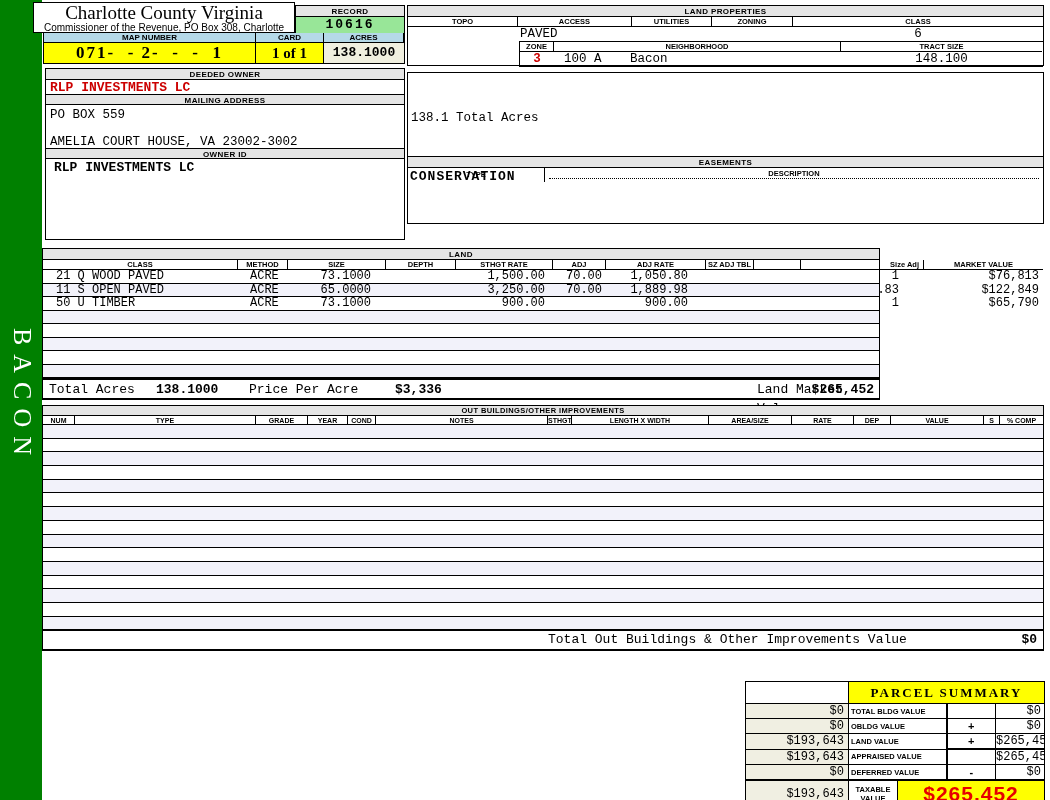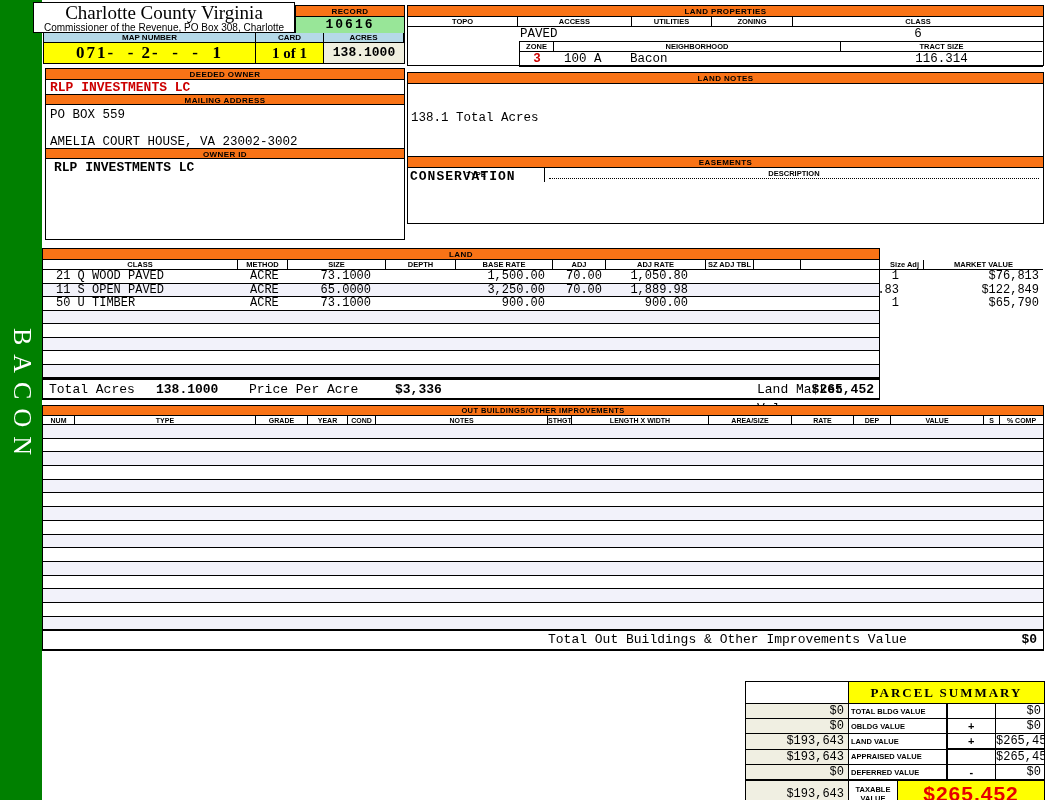--- a/index.html
+++ b/index.html
@@ -5,21 +5,21 @@
   * { box-sizing: border-box; margin: 0; padding: 0; }
   html,body { width:1050px; height:800px; background:#fff; overflow:hidden; }
   body { position:relative; font-family:"Liberation Sans", sans-serif; }
 
   .green-strip { position:absolute; left:0; top:0; width:42px; height:800px; background:#008000; }
   .bacon { position:absolute; top:328px; left:7px; writing-mode:vertical-rl;
            color:#fff; font-family:"Liberation Serif",serif; font-size:26px; letter-spacing:9px; }
 
   .box { position:absolute; border:1px solid #000; background:#fff; }
 
-  .bar { background:#f97316; border-bottom:1px solid #000; height:11px;
+  .bar { background:#e5e5e5; border-bottom:1px solid #000; height:11px;
          font:bold 8px/11px "Liberation Sans",sans-serif; text-align:center; letter-spacing:.4px; }
   .bar-mid { border-top:1px solid #000; }
 
   
   .county-box { left:33px; top:2px; width:262px; height:31px; text-align:center; }
   .county-title { font-family:"Liberation Serif",serif; font-size:19px; line-height:20px; }
   .county-sub { font-size:10px; line-height:9px; }
 
   .record-box { left:295px; top:5px; width:110px; }
   .record-bar { border:0; border-bottom:1px solid #000; }
@@ -179,27 +179,26 @@
   <div class="zone-block">
     <div class="zone-heads">
       <div>ZONE</div>
       <div>NEIGHBORHOOD</div>
       <div>TRACT SIZE</div>
     </div>
     <div class="zone-vals">
       <span class="zone-num">3</span>
       <span class="nb-code">100 A</span>
       <span class="nb-name">Bacon</span>
-      <span class="tract-val">116.314</span>
+      <span class="tract-val">148.100</span>
     </div>
   </div>
 </div>
 
 <div class="box notes-box">
-  <div class="bar">LAND NOTES</div>
   <div class="note-text">138.1 Total Acres</div>
 </div>
 
 <div class="box ease-box">
   <div class="bar">EASEMENTS</div>
   <div class="ease-row">
     <div class="ease-type">
       <div class="ease-type-label">TYPE</div>
       <div class="ease-type-val">CONSERVATION</div>
     </div>
@@ -209,21 +208,21 @@
   </div>
 </div>
 
 <div class="box land-box">
   <div class="bar">LAND</div>
   <div class="grid11 land-heads">
     <div>CLASS</div>
     <div>METHOD</div>
     <div>SIZE</div>
     <div>DEPTH</div>
-    <div>BASE RATE</div>
+    <div>STHGT RATE</div>
     <div>ADJ</div>
     <div>ADJ RATE</div>
     <div>SZ ADJ TBL</div>
     <div></div>
     <div class="ar">Size Adj</div>
     <div>MARKET VALUE</div>
   </div>
 
   <div class="grid11 land-row">
     <div class="cl">21 Q WOOD PAVED</div>

